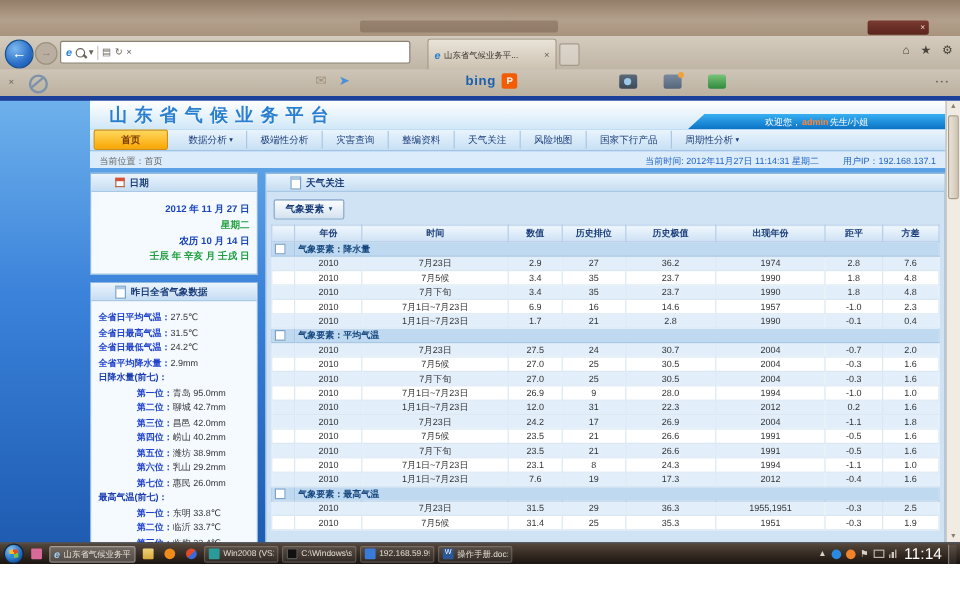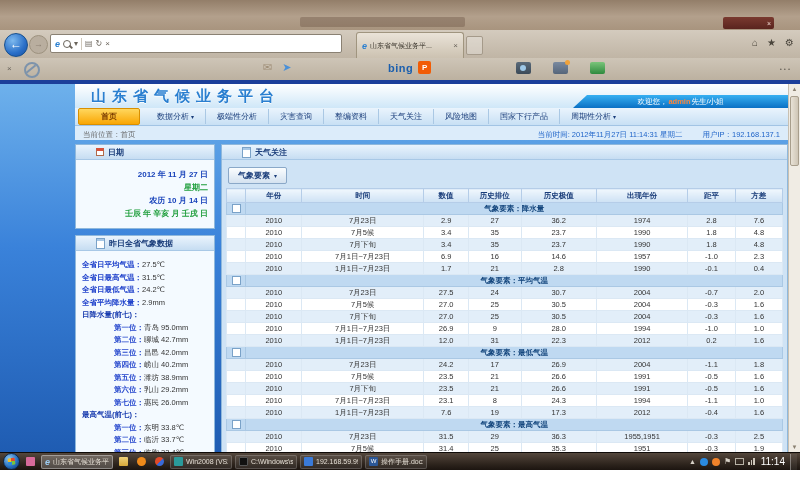--- a/index.html
+++ b/index.html
@@ -111,21 +111,21 @@
   #main{left:146px;top:2px;right:0;bottom:-40px;border:1px solid #8fb8dc;background:#cfe3f5;}
   #main-body{padding:4px;}
   #filter-btn{display:inline-flex;align-items:center;gap:4px;margin:1px 0 4px 2px;padding:2px 9px;
     font-size:8px;font-weight:bold;color:#1a3d7a;background:linear-gradient(#fbfdfe,#d4e2f0);
     border:1px solid #8aa8c8;border-radius:2px;}
   #filter-btn .arr{font-size:6px;}
   table{width:100%;border-collapse:collapse;table-layout:fixed;background:#fff;font-size:7.5px;}
   th{height:13px;background:linear-gradient(#f0f7fd,#cde1f4);border:1px solid #b5cde8;color:#1a3d7a;
      font-weight:bold;padding:0;}
   td{height:11px;border:1px solid #dbe8f4;text-align:center;color:#333;padding:0 2px;white-space:nowrap;overflow:hidden;}
-  tr.group td{background:#bfd9f1;color:#15477e;font-weight:bold;text-align:center;border-color:#aac8e4;}
+  tr.group td{background:#bfd9f1;color:#15477e;font-weight:bold;text-align:left;border-color:#aac8e4;}
   .gbox{display:inline-block;width:7px;height:7px;background:#fff;border:1px solid #7aa2c8;vertical-align:middle;}
   tr.alt td{background:#e2eef9;}
 
   
   #scrollbar{right:0;top:4px;width:11px;bottom:0;background:#f0ece4;border-left:1px solid #c8c0b2;}
   #sb-up{left:0;top:0;width:11px;height:10px;color:#8a8070;font-size:6px;text-align:center;line-height:10px;}
   #sb-thumb{left:1px;top:12px;width:9px;height:70px;background:linear-gradient(90deg,#e8e2d6,#cfc6b6);
     border:1px solid #a89e8c;border-radius:2px;box-sizing:border-box;}
   #sb-down{left:0;bottom:0;width:11px;height:10px;color:#8a8070;font-size:6px;text-align:center;line-height:10px;}
 
@@ -153,21 +153,21 @@
   .e-white{color:#9ecdf2;font-weight:bold;font-style:italic;font-size:9px;}
   #tray{margin-left:auto;display:flex;align-items:center;gap:4px;color:#d8d2c8;}
   #tray .tri{font-size:7px;}
   .dot{width:8px;height:8px;border-radius:50%;flex:none;}
   .dot-blue{background:#2a8ae0;}
   .dot-fox{background:#f0822a;}
   .tray-flag{font-size:8px;color:#d8d2c8;}
   .tray-scr{width:9px;height:7px;border:1px solid #b8b2a6;box-sizing:border-box;}
   .bars{display:flex;align-items:flex-end;gap:1px;}
   .bars i{display:block;width:1.5px;background:#cfc8bc;}
-  #clock{font-size:10px;color:#fff;margin:0 2px;}
+  #clock{font-size:13px;color:#fff;margin:0 2px;}
   #show-desktop{width:6px;height:16px;border-left:1px solid rgba(255,255,255,.35);background:rgba(255,255,255,.07);}
 
   #bottom-strip{left:0;top:470px;width:800px;height:30px;background:#ffffff;}
 </style>
 </head>
 <body>
 
 <div id="desktop-top" class="abs">
   <div id="ghost-title" class="abs"></div>
   <div id="ghost-controls" class="abs">
@@ -506,24 +506,20 @@
                     <td></td>
                     <td>2010</td>
                     <td>1月1日~7月23日</td>
                     <td>12.0</td>
                     <td>31</td>
                     <td>22.3</td>
                     <td>2012</td>
                     <td>0.2</td>
                     <td>1.6</td>
                   </tr>
-                  <tr class="group">
-                    <td><span class="gbox"></span></td>
-                    <td colspan="8">气象要素：最低气温</td>
-                  </tr>
                   <tr class="alt">
                     <td></td>
                     <td>2010</td>
                     <td>7月23日</td>
                     <td>24.2</td>
                     <td>17</td>
                     <td>26.9</td>
                     <td>2004</td>
                     <td>-1.1</td>
                     <td>1.8</td>

